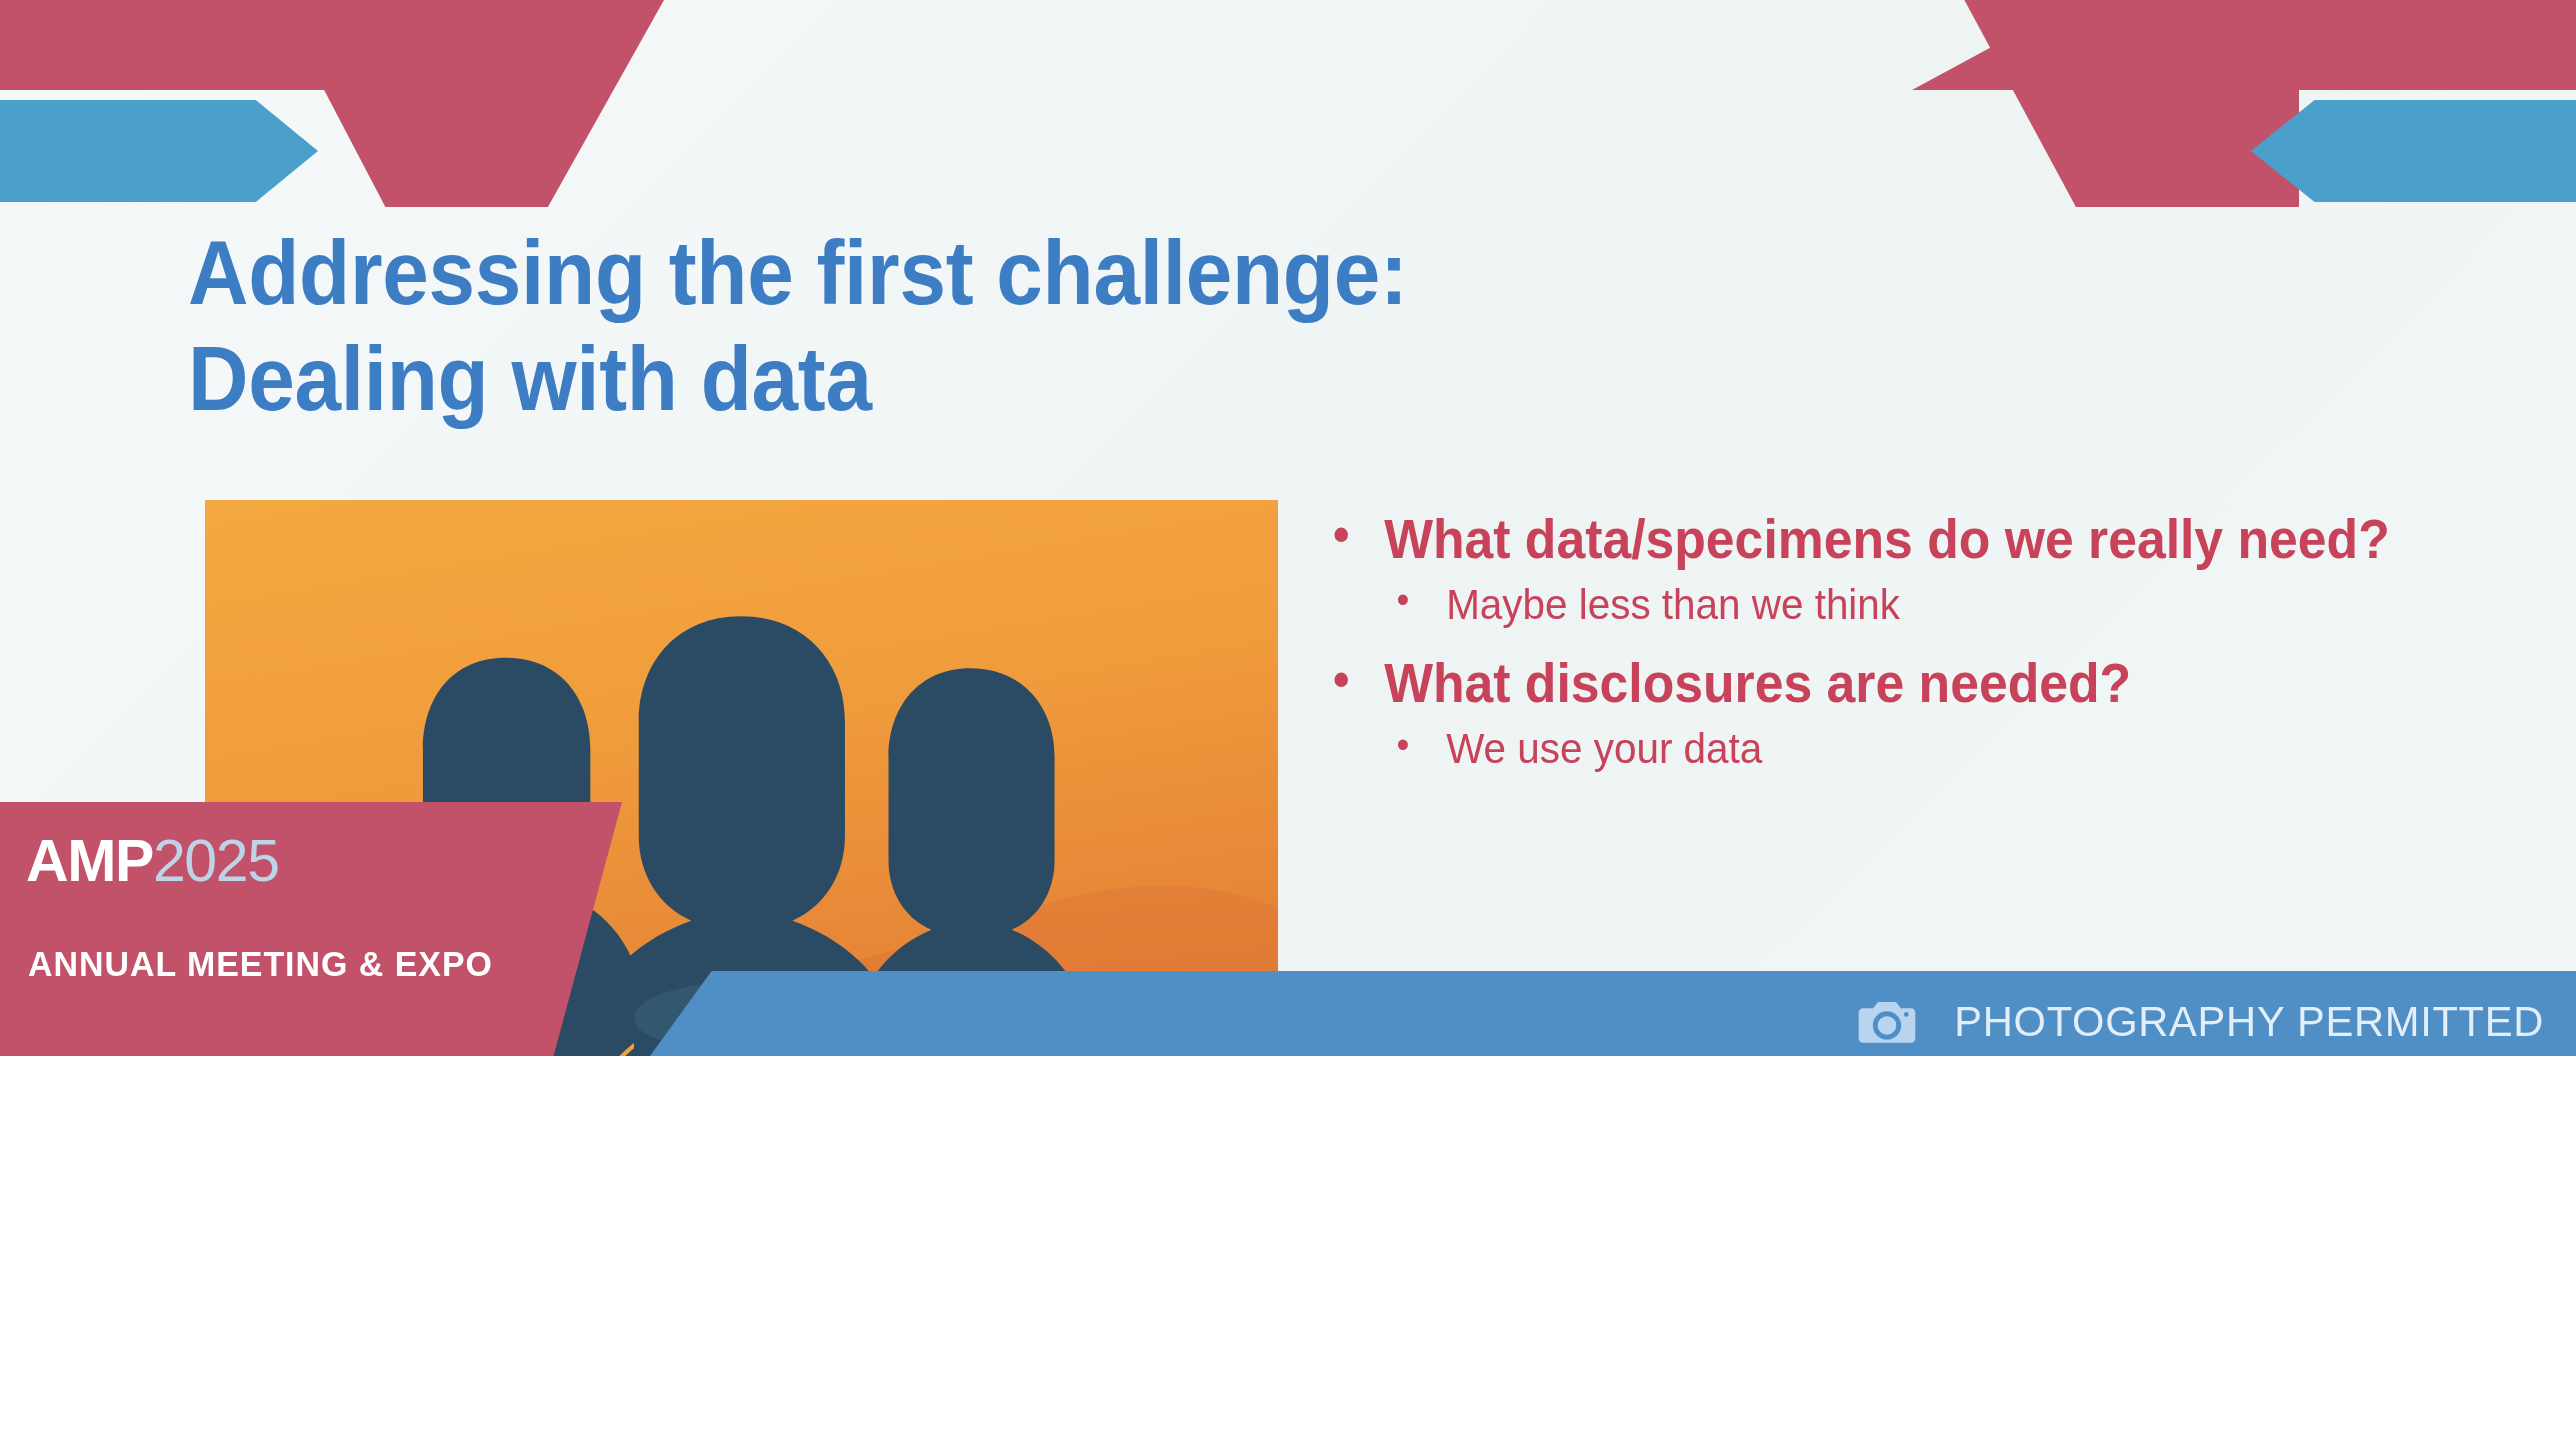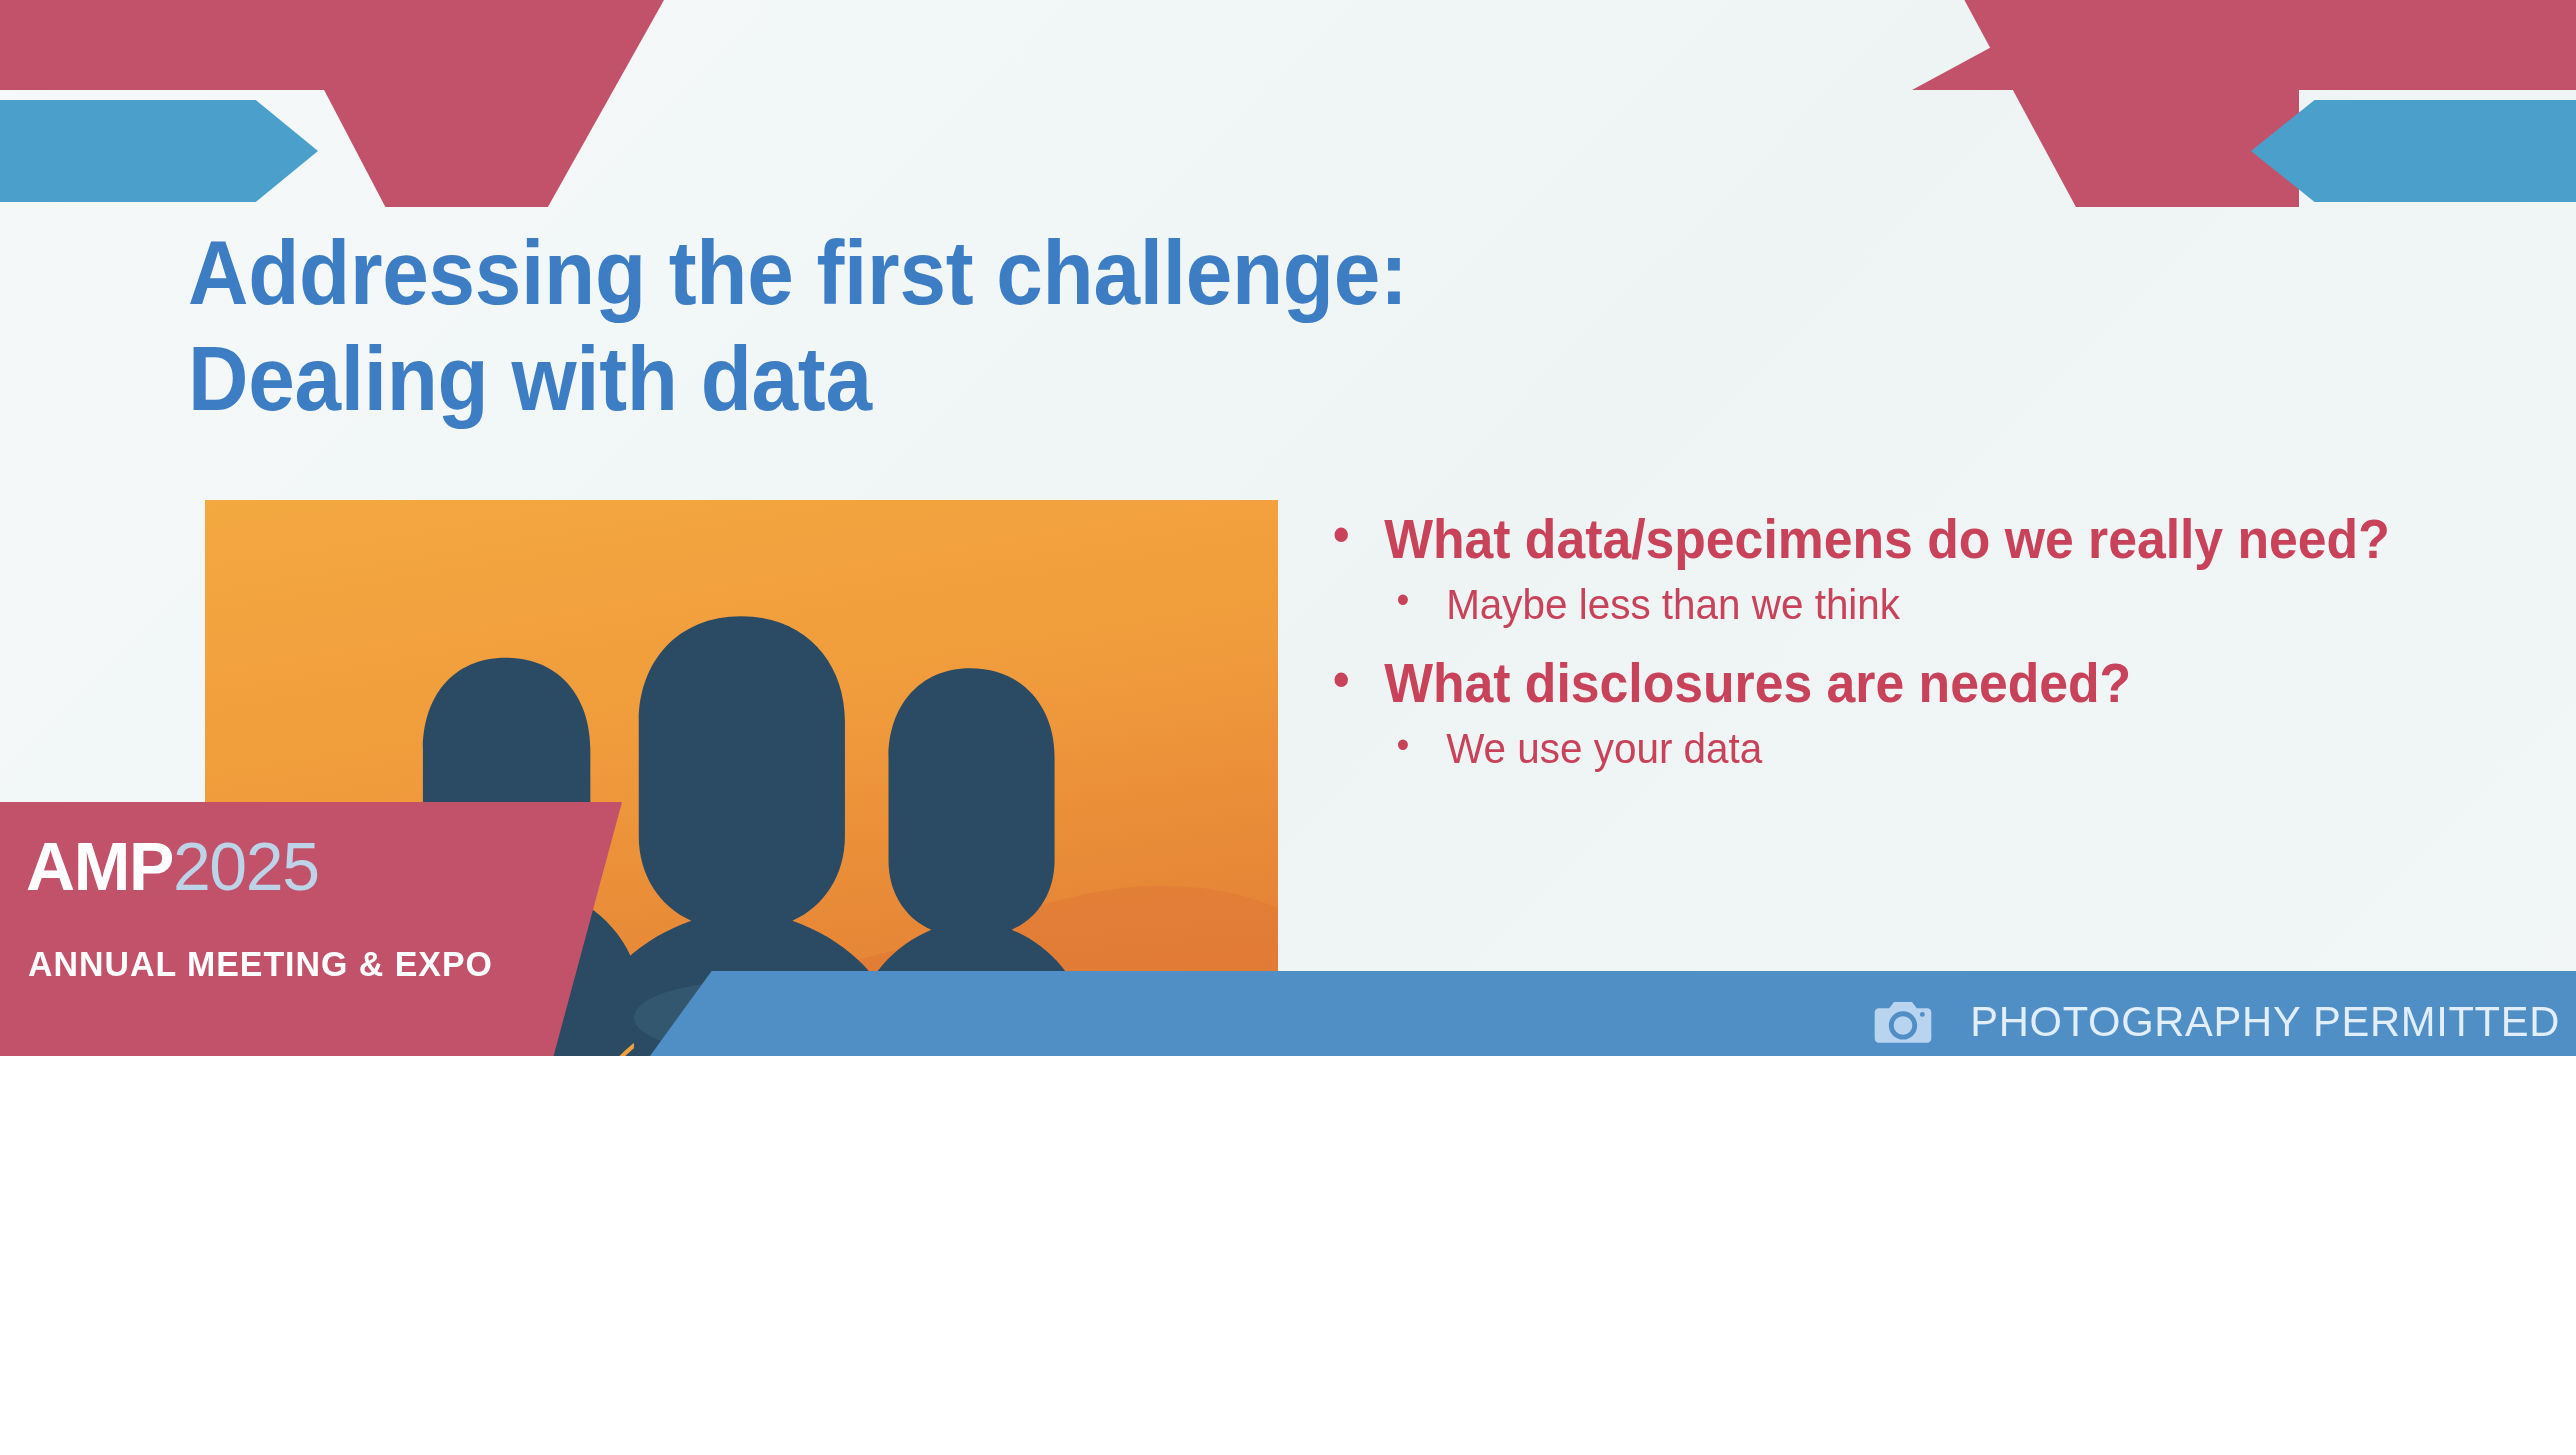--- a/index.html
+++ b/index.html
@@ -138,21 +138,21 @@
     position: absolute;
     left: 650px;
     bottom: 0;
     width: 1926px;
     height: 85px;
     background: #508fc6;
     clip-path: polygon(3.2% 0, 100% 0, 100% 100%, 0 100%);
   }
   .photo-tag {
     position: absolute;
-    right: 16px;
+    right: 32px;
     bottom: 9.7px;
     display: flex;
     align-items: center;
     gap: 20px;
   }
   .cam-icon { display: block; }
   .photo-text {
     color: #e2eefa;
     font-size: 43px;
     letter-spacing: 0.7px;
@@ -167,21 +167,21 @@
     bottom: 0;
     width: 622px;
     height: 254px;
     background: #c2526a;
     clip-path: polygon(0 0, 100% 0, 89% 100%, 0 100%);
   }
   .logo-main {
     position: absolute;
     left: 26px;
     top: 30px;
-    font-size: 68px;
+    font-size: 59px;
     font-weight: bold;
     line-height: 1;
     letter-spacing: -1.4px;
     white-space: nowrap;
   }
   .logo-amp { color: #ffffff; }
   .logo-year { color: #bcd3e8; font-weight: normal; }
   .logo-sub {
     position: absolute;
     left: 28px;

